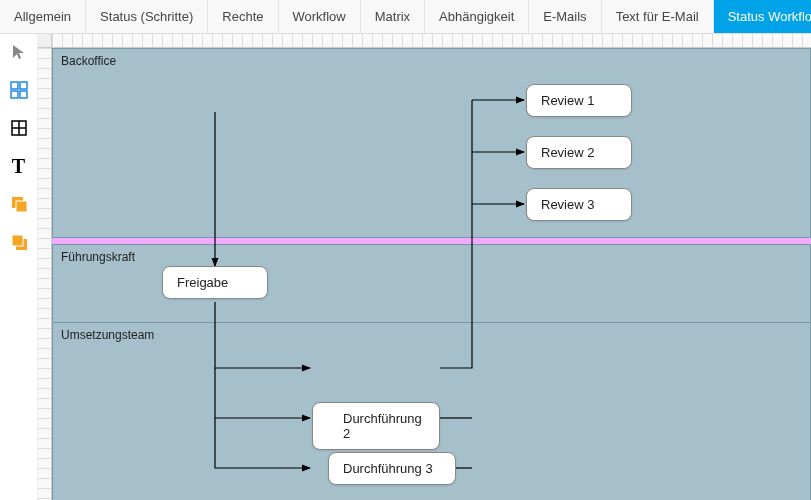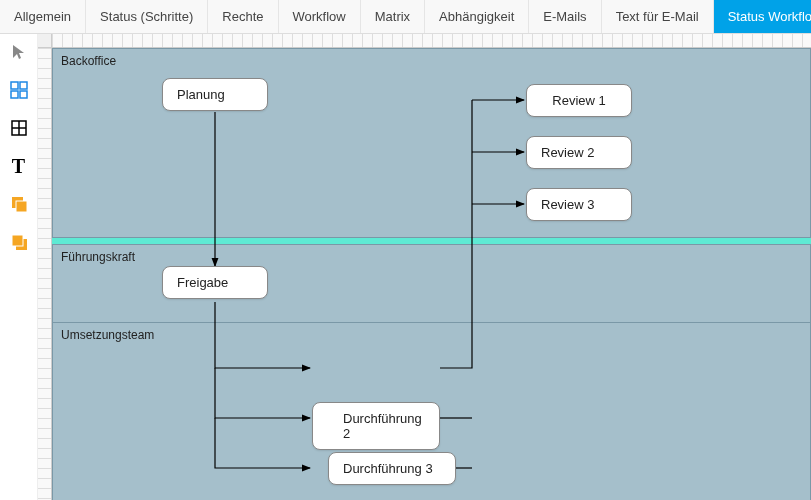--- a/index.html
+++ b/index.html
@@ -71,21 +71,21 @@
     background: repeating-linear-gradient(to bottom, #ddd 0, #ddd 1px, #f9f9f9 1px, #f9f9f9 10px);
     border-right: 1px solid #ccc;
   }
   .ruler-corner {
     position: absolute; top:0; left:0; width:14px; height:14px;
     background:#f0f0f0; border-right:1px solid #ccc; border-bottom:1px solid #ccc;
   }
   .canvas {
     position: absolute;
     top: 14px; left: 14px; right: 0; bottom: 0;
-    background: #5eead4;
+    background: #f0abfc;
   }
   .lane {
     position: absolute;
     left: 0; right: 0;
     background: #a5bfcb;
     border: 1px solid #7a98a7;
   }
   .lane-label {
     position: absolute;
     top: 5px; left: 8px;
@@ -199,33 +199,30 @@
 
         <path d="M 388 320 L 420 320 L 420 52" stroke="#000" fill="none" stroke-width="1.2"></path>
         <path d="M 388 370 L 420 370" stroke="#000" fill="none" stroke-width="1.2"></path>
         <path d="M 388 420 L 420 420" stroke="#000" fill="none" stroke-width="1.2"></path>
 
         <path d="M 420 52 L 472 52" stroke="#000" fill="none" stroke-width="1.2" marker-end="url(#arrow)"></path>
         <path d="M 420 104 L 472 104" stroke="#000" fill="none" stroke-width="1.2" marker-end="url(#arrow)"></path>
         <path d="M 420 156 L 472 156" stroke="#000" fill="none" stroke-width="1.2" marker-end="url(#arrow)"></path>
       </svg>
 
-      <div class="node" style="left:110px; top:30px; width:106px;">
-        <span>Planung</span>
-      </div>
       <div class="node" style="left:110px; top:218px; width:106px;">
         <span>Freigabe</span>
       </div>
       <div class="node" style="left:260px; top:354px; width:128px;padding-left:30px;">
         <span>Durchführung 2</span>
       </div>
       <div class="node" style="left:260px; top:404px; width:128px;margin-left:16px;">
         <span>Durchführung 3</span>
       </div>
-      <div class="node" style="left:474px; top:36px; width:106px;justify-content:center;">
+      <div class="node" style="left:474px; top:36px; width:106px;">
         <span>Review 1</span>
       </div>
       <div class="node" style="left:474px; top:88px; width:106px;">
         <span>Review 2</span>
       </div>
       <div class="node" style="left:474px; top:140px; width:106px;">
         <span>Review 3</span>
       </div>
 
     </div>

